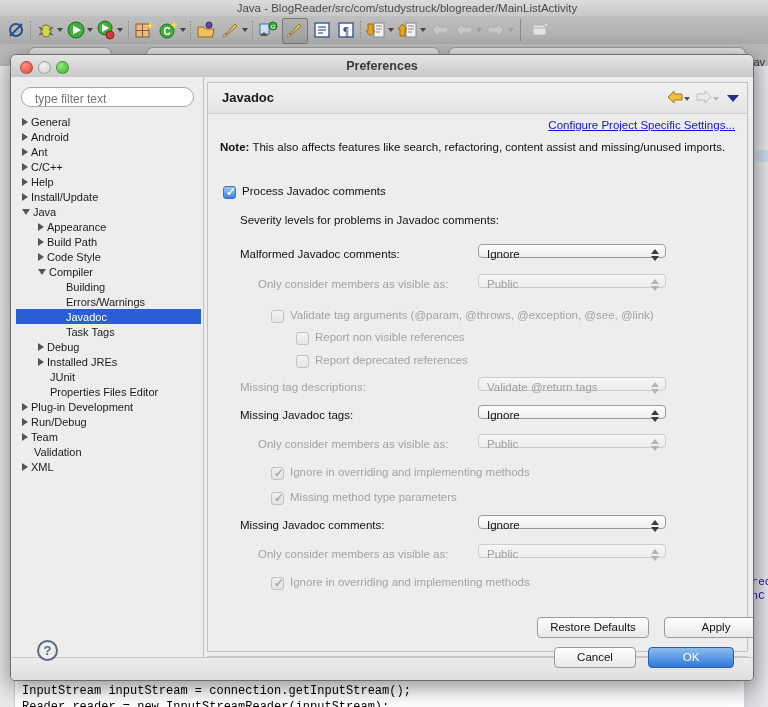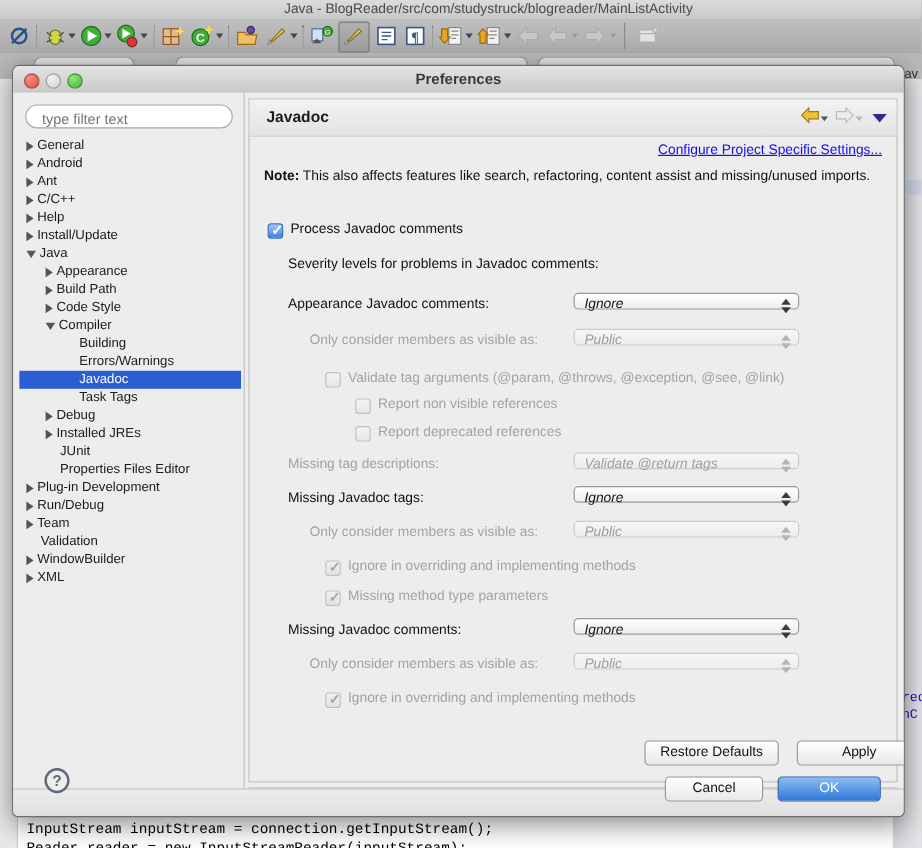--- a/index.html
+++ b/index.html
@@ -224,21 +224,20 @@
   }
   .field-label.dis { color: #a3a3a3; }
   .section-label {
     position: absolute; font-size: 11.5px; color: #111; white-space: nowrap;
   }
 
   .combo {
     position: absolute; width: 188px; height: 14px;
     border: 1px solid #9b9b9b; border-radius: 4px; box-sizing: border-box;
     background: linear-gradient(#ffffff, #eeeeee);
-    font-style: italic;
   }
   .combo.dis {
     border-color: #cccccc;
     background: linear-gradient(#f6f6f6, #ededed);
   }
   .combo-text {
     position: absolute; left: 8px; top: 0; height: 20px; line-height: 19px;
     font-size: 11.5px; color: #111; white-space: nowrap;
   }
   .combo.dis .combo-text { color: #9d9d9d; }
@@ -496,21 +495,20 @@
             <div class="tree-row sel" style="padding-left: 38px;"><span class="tw tw-none"></span><span class="tree-label">Javadoc</span></div>
             <div class="tree-row" style="padding-left: 38px;"><span class="tw tw-none"></span><span class="tree-label">Task Tags</span></div>
             <div class="tree-row" style="padding-left: 22px;"><span class="tw tw-closed"></span><span class="tree-label">Debug</span></div>
             <div class="tree-row" style="padding-left: 22px;"><span class="tw tw-closed"></span><span class="tree-label">Installed JREs</span></div>
             <div class="tree-row" style="padding-left: 22px;"><span class="tw tw-none"></span><span class="tree-label">JUnit</span></div>
             <div class="tree-row" style="padding-left: 22px;"><span class="tw tw-none"></span><span class="tree-label">Properties Files Editor</span></div>
             <div class="tree-row" style="padding-left: 6px;"><span class="tw tw-closed"></span><span class="tree-label">Plug-in Development</span></div>
             <div class="tree-row" style="padding-left: 6px;"><span class="tw tw-closed"></span><span class="tree-label">Run/Debug</span></div>
             <div class="tree-row" style="padding-left: 6px;"><span class="tw tw-closed"></span><span class="tree-label">Team</span></div>
             <div class="tree-row" style="padding-left: 6px;"><span class="tw tw-none"></span><span class="tree-label">Validation</span></div>
-            <div class="tree-row" style="padding-left: 6px;"><span class="tw tw-closed"></span><span class="tree-label">WindowBuilder</span></div>
             <div class="tree-row" style="padding-left: 6px;"><span class="tw tw-closed"></span><span class="tree-label">XML</span></div>
           </div>
       </div>
 
       <div class="pane-split"></div>
 
       <div class="right-pane">
 
         <div class="pane-header">
           <div class="pane-title">Javadoc</div>
@@ -533,21 +531,21 @@
           <b>Note:</b><span> This also affects features like search, refactoring, content assist and missing/unused imports.</span>
         </div>
 
         <div class="cb on" style="left:15px; top:103px;">
           <span class="tick">✓</span>
         </div>
         <div class="cb-label" style="left:34px; top:102px;">Process Javadoc comments</div>
 
         <div class="section-label" style="left:32px; top:131px;">Severity levels for problems in Javadoc comments:</div>
 
-        <div class="field-label" style="left:32px; top:165px;">Appearance Javadoc comments:</div>
+        <div class="field-label" style="left:32px; top:165px;">Malformed Javadoc comments:</div>
         <div class="combo" style="left:270px; top:161px;">
           <div class="combo-text">Ignore</div>
           <div class="stepper">
               <span class="up"></span>
               <span class="dn"></span>
             </div>
         </div>
 
         <div class="field-label dis" style="left:50px; top:195px;">Only consider members as visible as:</div>
         <div class="combo dis" style="left:270px; top:191px;">

